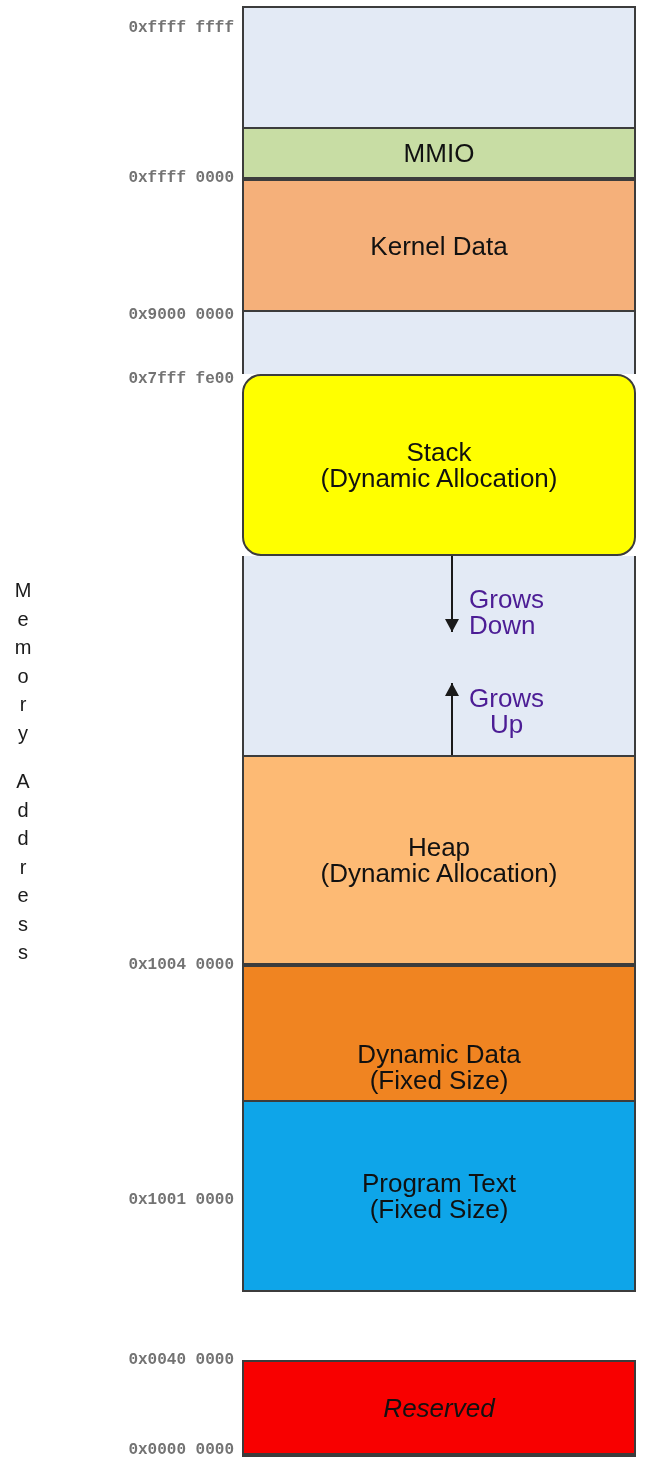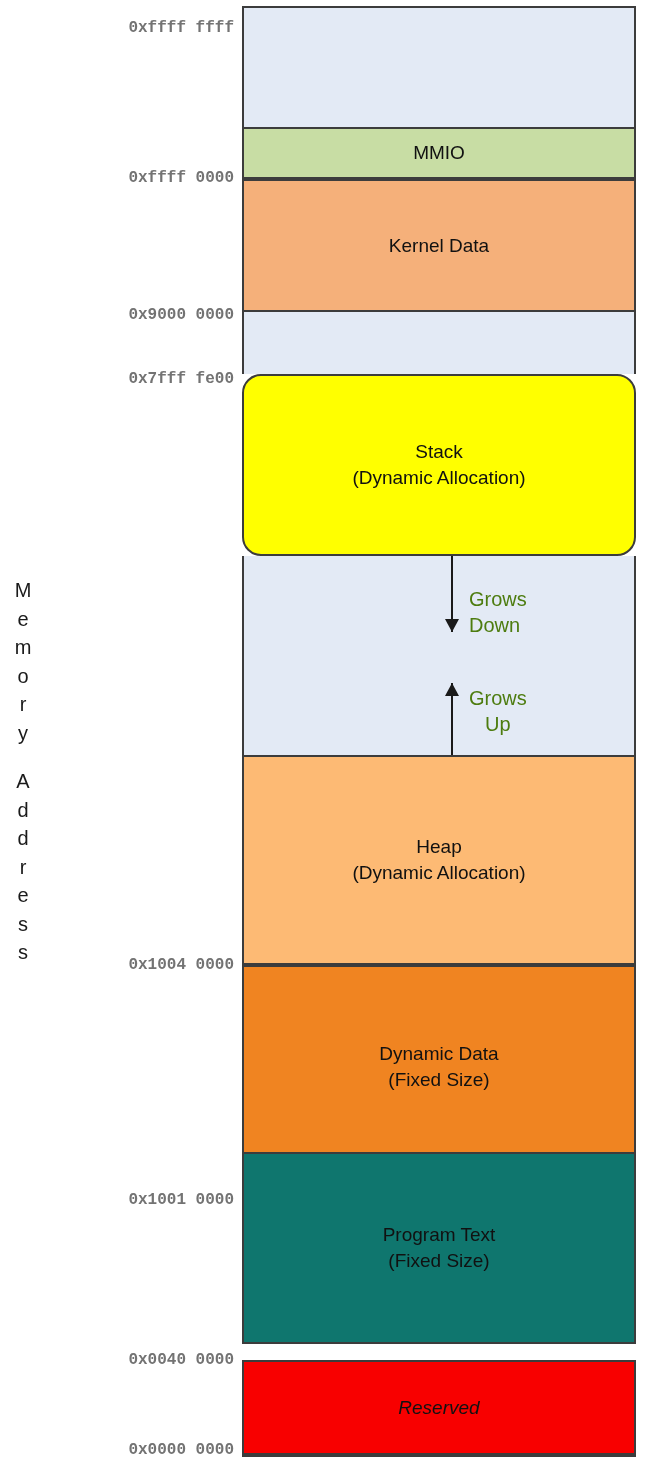--- a/index.html
+++ b/index.html
@@ -64,21 +64,21 @@
     position: absolute;
     left: 0;
     width: 394px;
     box-sizing: border-box;
     display: flex;
     flex-direction: column;
     align-items: center;
     justify-content: center;
     text-align: center;
     font-family: "Liberation Sans", sans-serif;
-    font-size: 19px;
+    font-size: 26px;
     line-height: 26px;
     color: #111111;
   }
   .band .line { display: block; }
 
   .border-all   { border: 2px solid #3c3c3c; }
   .border-side  { border-left: 2px solid #3c3c3c; border-right: 2px solid #3c3c3c; }
 
   
   .arrow-wrap {
@@ -102,23 +102,23 @@
     border-top: 13px solid #1a1a1a;
   }
   .head-up {
     border-left: 7px solid transparent;
     border-right: 7px solid transparent;
     border-bottom: 13px solid #1a1a1a;
   }
   .arrow-label {
     position: absolute;
     font-family: "Liberation Sans", sans-serif;
-    font-size: 20px;
+    font-size: 26px;
     line-height: 26px;
-    color: #4d7c0f;
+    color: #4c1d95;
     white-space: pre;
   }
   .lbl-down { text-align: left; }
   .lbl-up   { text-align: center; }
 </style>
 </head>
 <body>
 
 <div id="diagram">
 
@@ -165,21 +165,21 @@
       </div>
       <div class="band border-side" style="top: 556px; height: 199px; background: rgb(227, 234, 245);"></div>
       <div class="band border-all" style="top: 755px; height: 210px; background: #fdba74;">
         <span class="line">Heap</span>
         <span class="line">(Dynamic Allocation)</span>
       </div>
       <div class="band border-all" style="top: 965px; height: 203px; background: rgb(240, 132, 33);">
         <span class="line">Dynamic Data</span>
         <span class="line">(Fixed Size)</span>
       </div>
-      <div class="band border-all" style="top: 1152px; height: 192px; background: #0f766e;">
+      <div class="band border-all" style="top: 1100px; height: 192px; background: #0ea5e9;">
         <span class="line">Program Text</span>
         <span class="line">(Fixed Size)</span>
       </div>
       <div class="band border-all" style="top: 1360px; height: 95px; background: rgb(248, 0, 0); font-style: italic;">
         <span class="line">Reserved</span>
       </div>
       <div style="position: absolute; left: 0px; top: 6px; width: 394px; height: 2px; background: rgb(60, 60, 60);"></div>
       <div style="position: absolute; left: 0px; top: 1455px; width: 394px; height: 2px; background: rgb(60, 60, 60);"></div>
     </div>
 

